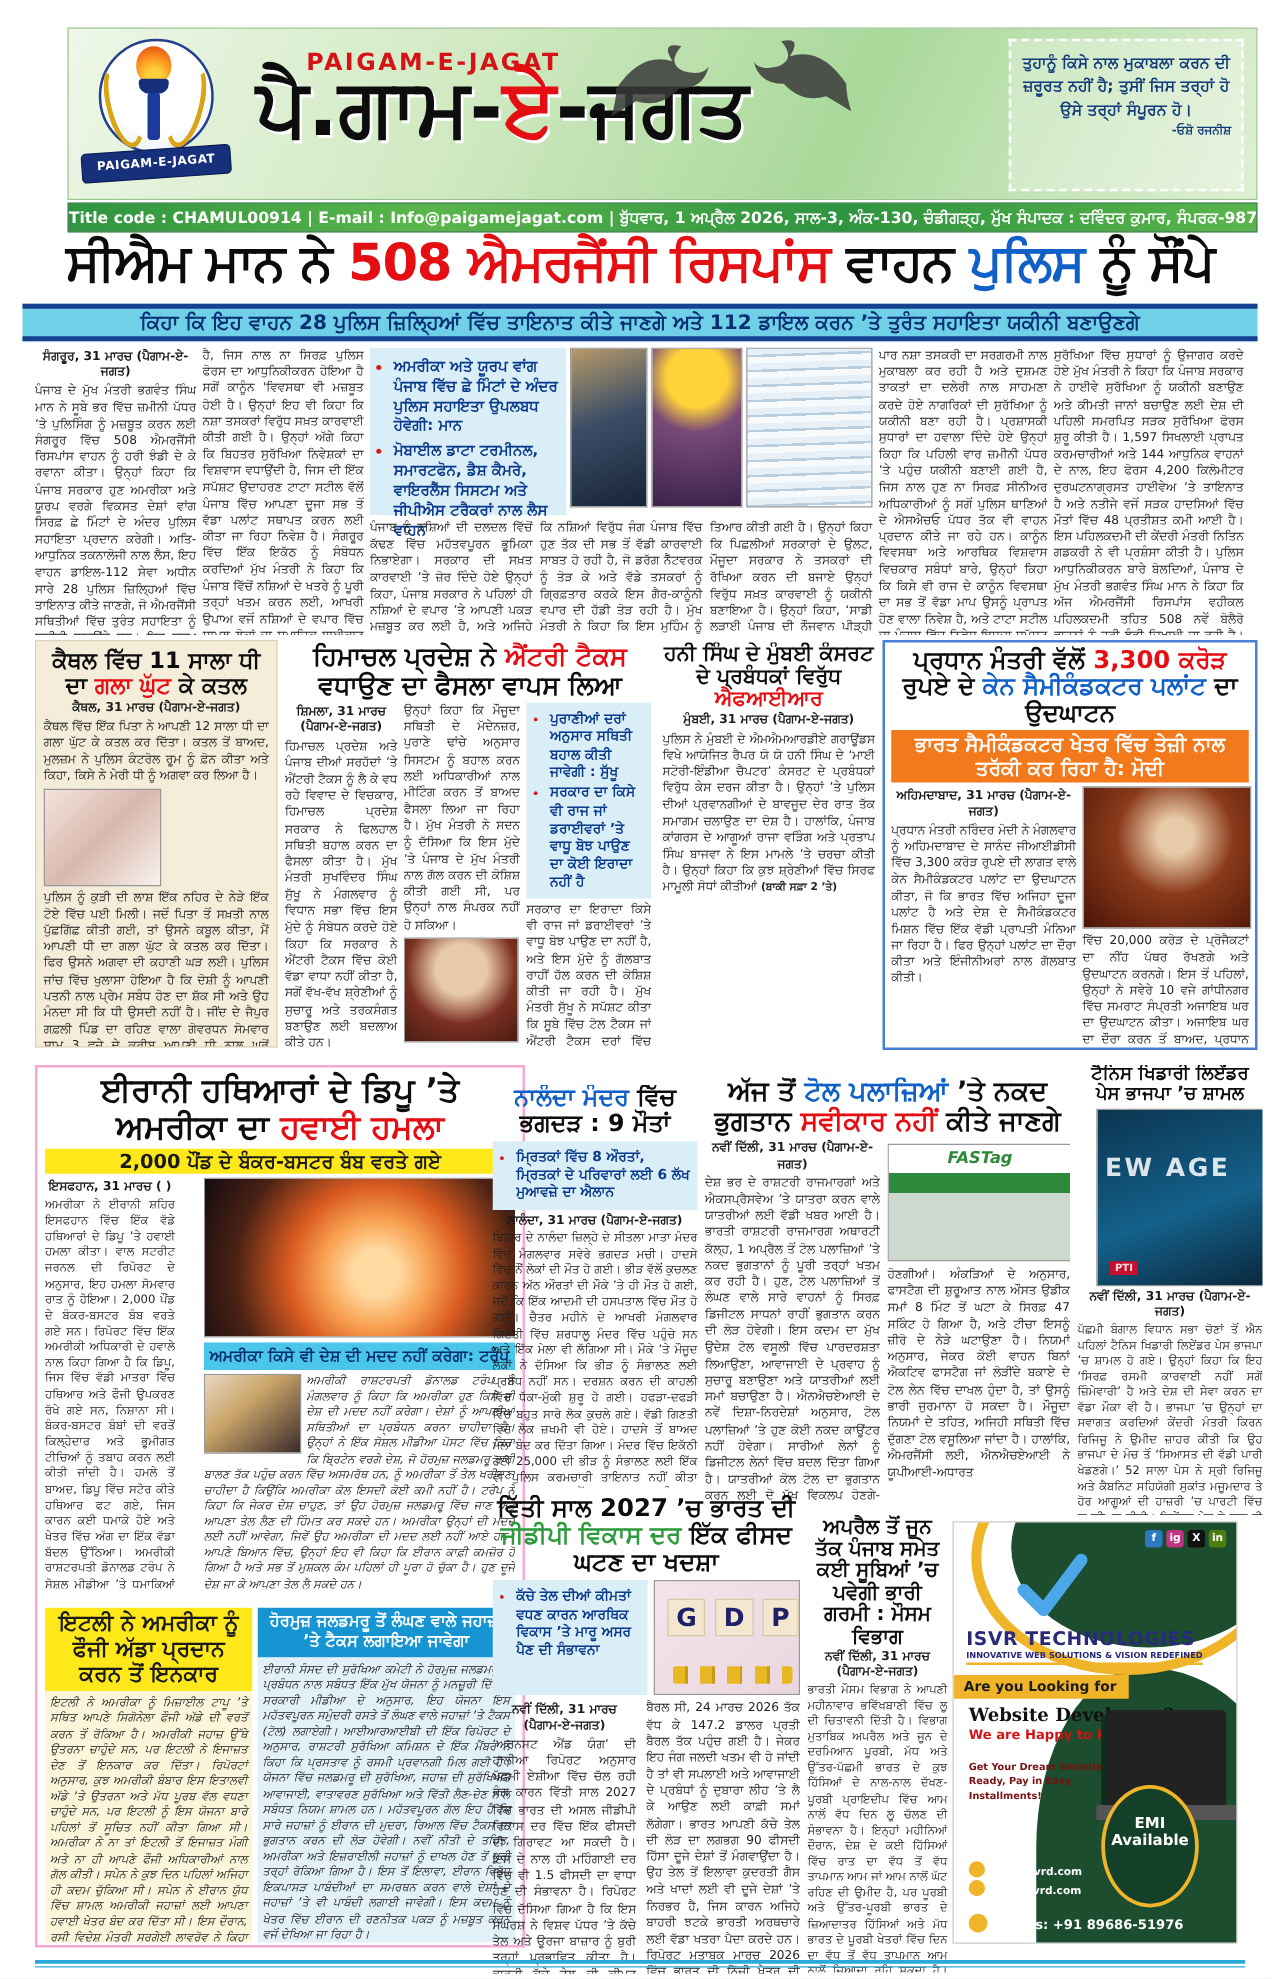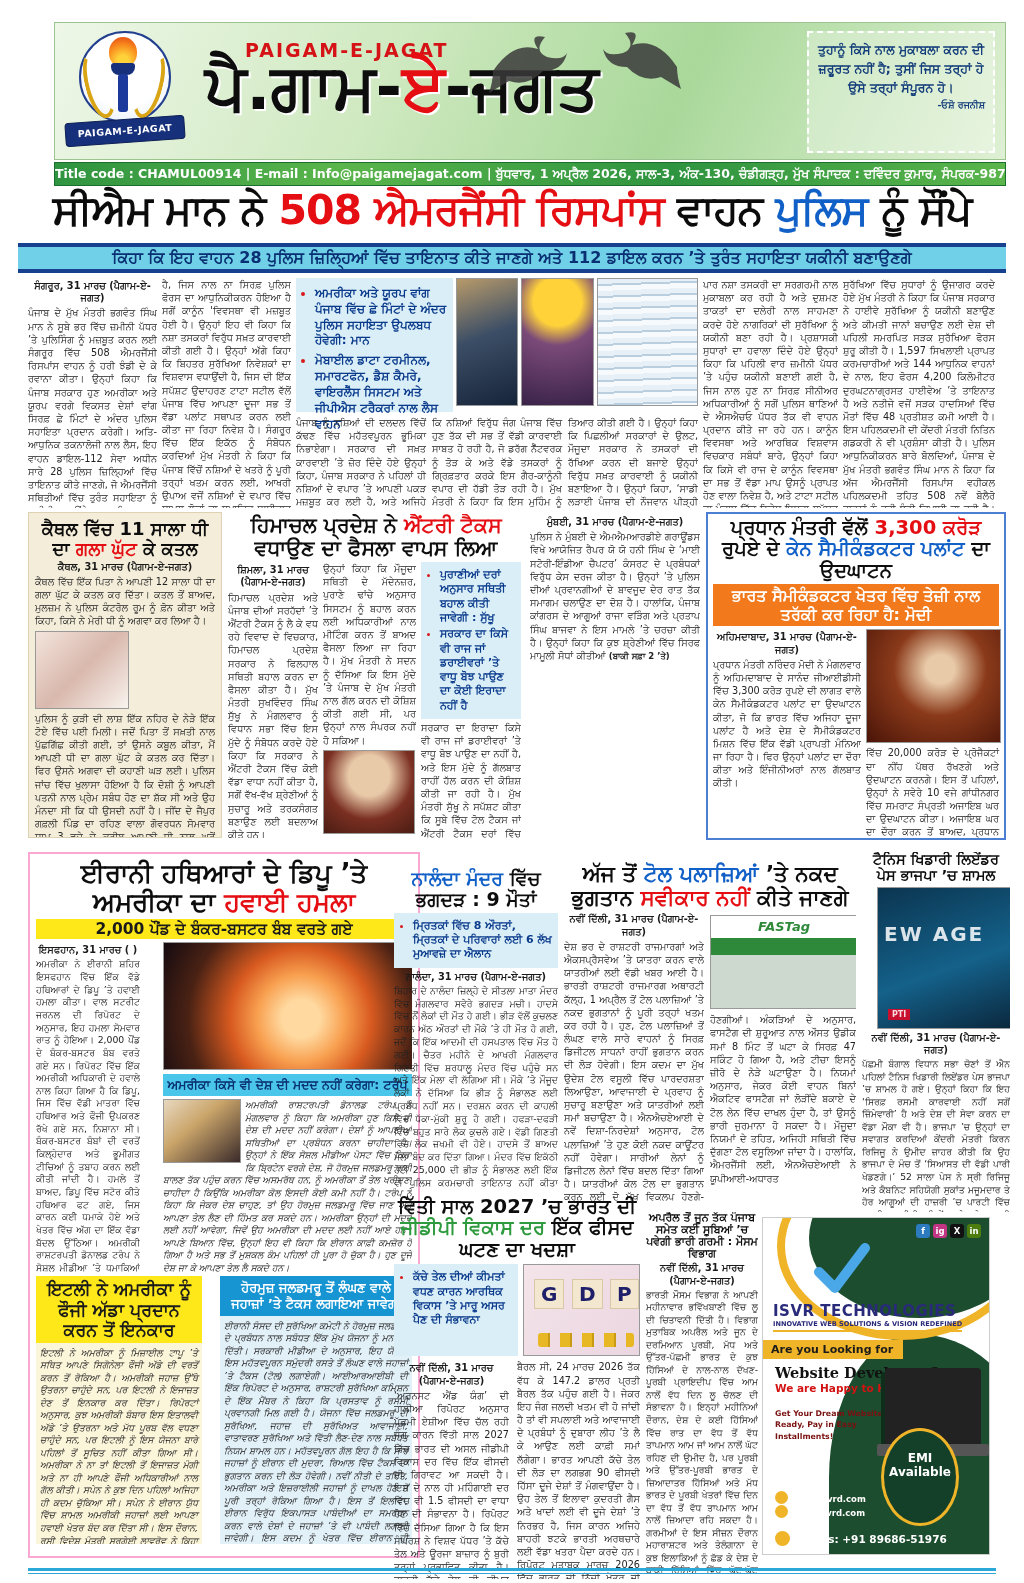--- a/index.html
+++ b/index.html
@@ -90,21 +90,21 @@
   #nalanda{left:394px;top:868px;width:164px;height:322px;}
   #nalanda h2{margin:0;font-size:19px;}
   #toll{left:564px;top:862px;width:292px;height:350px;}
   #toll h2{margin:0 0 2px 0;font-size:21.5px;}
   #paes{left:862px;top:852px;width:148px;height:360px;}
   #paes h2{margin:0;font-size:14.5px;}
   
   #gdp{left:394px;top:1196px;width:246px;height:383px;}
   #gdp h2{margin:0;font-size:19.5px;}
   #weather{left:646px;top:1212px;width:112px;height:366px;}
-  #weather h2{margin:0;font-size:11px;}
+  #weather h2{margin:0;font-size:16px;}
   
   #isvr{left:762px;top:1217px;width:228px;height:338px;background:#ffffff;border:1px solid #cccccc;overflow:hidden;}
   .isvr-green-top{position:absolute;right:-40px;top:-60px;width:220px;height:160px;border-radius:50%;background:#1b4d2e;}
   .isvr-green-bot{position:absolute;right:-30px;bottom:-20px;width:190px;height:240px;border-radius:45% 55% 0 0/60% 40% 0 0;background:#1b4d2e;}
   .isvr-yellow{position:absolute;right:-36px;top:-66px;width:232px;height:172px;border-radius:50%;background:transparent;border:8px solid #f0b429;}
   .isvr-check{position:absolute;left:48px;top:24px;font-size:0;}
   .isvr-name{position:absolute;left:10px;top:84px;font-size:15px;font-weight:800;color:#2a2a7a;letter-spacing:.5px;}
   .isvr-tag{position:absolute;left:10px;top:102px;font-size:6.6px;font-weight:700;color:#2a2a7a;
     border-bottom:2px solid #f0b429;padding-bottom:2px;}
   .isvr-look{position:absolute;left:0px;top:122px;background:#f0b429;color:#1b1b1b;font-weight:800;
@@ -232,20 +232,21 @@
             <li>ਪੁਰਾਣੀਆਂ ਦਰਾਂ ਅਨੁਸਾਰ ਸਥਿਤੀ ਬਹਾਲ ਕੀਤੀ ਜਾਵੇਗੀ : ਸੁੱਖੂ</li>
             <li>ਸਰਕਾਰ ਦਾ ਕਿਸੇ ਵੀ ਰਾਜ ਜਾਂ ਡਰਾਈਵਰਾਂ ’ਤੇ ਵਾਧੂ ਬੋਝ ਪਾਉਣ ਦਾ ਕੋਈ ਇਰਾਦਾ ਨਹੀਂ ਹੈ</li>
           </ul>
         </div>
         <div class="body" style="margin-top:2px;"><span>ਸਰਕਾਰ ਦਾ ਇਰਾਦਾ ਕਿਸੇ ਵੀ ਰਾਜ ਜਾਂ ਡਰਾਈਵਰਾਂ ’ਤੇ ਵਾਧੂ ਬੋਝ ਪਾਉਣ ਦਾ ਨਹੀਂ ਹੈ, ਅਤੇ ਇਸ ਮੁੱਦੇ ਨੂੰ ਗੱਲਬਾਤ ਰਾਹੀਂ ਹੱਲ ਕਰਨ ਦੀ ਕੋਸ਼ਿਸ਼ ਕੀਤੀ ਜਾ ਰਹੀ ਹੈ। ਮੁੱਖ ਮੰਤਰੀ ਸੁੱਖੂ ਨੇ ਸਪੱਸ਼ਟ ਕੀਤਾ ਕਿ ਸੂਬੇ ਵਿੱਚ ਟੋਲ ਟੈਕਸ ਜਾਂ ਐਂਟਰੀ ਟੈਕਸ ਦਰਾਂ ਵਿੱਚ ਕੋਈ ਵੱਡਾ ਵਾਧਾ ਨਹੀਂ ਕੀਤਾ ਗਿਆ ਹੈ। ਉਦਾਹਰਣ ਦਿੰਦੇ ਹੋਏ, ਉਨ੍ਹਾਂ ਕਿਹਾ ਕਿ ਟਾਇਰ ਟਰੱਕ ਲਈ ਫੀਸ ਪਹਿਲਾਂ 320 ਸੀ ਅਜੇ ਵੀ ਕੋਈ ਬਦਲਾਅ ਨਹੀਂ ਕੀਤਾ ਗਿਆ। ਇਸੇ ਤਰ੍ਹਾਂ, 10, 12 ਅਤੇ 14 ਟਾਇਰਾਂ ਡਬਲ-ਐਕਸਲ ਟਰੱਕਾਂ ਲਈ ਫੀਸ 570 ਸੀ</span> </div>
       </div>
     </div>
   </div>
 
   <div id="honey" class="abs art">
+    <h2 class="hl"><span>ਹਨੀ ਸਿੰਘ ਦੇ ਮੁੰਬਈ ਕੰਸਰਟ ਦੇ ਪ੍ਰਬੰਧਕਾਂ ਵਿਰੁੱਧ </span><span class="red">ਐਫਆਈਆਰ</span></h2>
     <div class="dl">ਮੁੰਬਈ, 31 ਮਾਰਚ (ਪੈਗਾਮ-ਏ-ਜਗਤ)</div>
     <div class="body"><span>ਪੁਲਿਸ ਨੇ ਮੁੰਬਈ ਦੇ ਐਮਐਮਆਰਡੀਏ ਗਰਾਊਂਡਸ ਵਿਖੇ ਆਯੋਜਿਤ ਰੈਪਰ ਯੋ ਯੋ ਹਨੀ ਸਿੰਘ ਦੇ ‘ਮਾਈ ਸਟੋਰੀ-ਇੰਡੀਆ ਚੈਪਟਰ’ ਕੰਸਰਟ ਦੇ ਪ੍ਰਬੰਧਕਾਂ ਵਿਰੁੱਧ ਕੇਸ ਦਰਜ ਕੀਤਾ ਹੈ। ਉਨ੍ਹਾਂ ’ਤੇ ਪੁਲਿਸ ਦੀਆਂ ਪ੍ਰਵਾਨਗੀਆਂ ਦੇ ਬਾਵਜੂਦ ਦੇਰ ਰਾਤ ਤੱਕ ਸਮਾਗਮ ਚਲਾਉਣ ਦਾ ਦੋਸ਼ ਹੈ। ਹਾਲਾਂਕਿ, ਪੰਜਾਬ ਕਾਂਗਰਸ ਦੇ ਆਗੂਆਂ ਰਾਜਾ ਵੜਿੰਗ ਅਤੇ ਪ੍ਰਤਾਪ ਸਿੰਘ ਬਾਜਵਾ ਨੇ ਇਸ ਮਾਮਲੇ ’ਤੇ ਚਰਚਾ ਕੀਤੀ ਹੈ। ਉਨ੍ਹਾਂ ਕਿਹਾ ਕਿ ਕੁਝ ਸ਼੍ਰੇਣੀਆਂ ਵਿੱਚ ਸਿਰਫ ਮਾਮੂਲੀ ਸੋਧਾਂ ਕੀਤੀਆਂ</span> <span class="cont">(ਬਾਕੀ ਸਫ਼ਾ 2 ’ਤੇ)</span></div>
   </div>
 
   <div id="pm" class="abs art">
     <h2 class="hl"><span>ਪ੍ਰਧਾਨ ਮੰਤਰੀ ਵੱਲੋਂ </span><span class="red">3,300 ਕਰੋੜ</span><span> ਰੁਪਏ ਦੇ </span><span class="blue">ਕੇਨ ਸੈਮੀਕੰਡਕਟਰ ਪਲਾਂਟ</span><span> ਦਾ ਉਦਘਾਟਨ</span></h2>
     <div id="pm-orange">ਭਾਰਤ ਸੈਮੀਕੰਡਕਟਰ ਖੇਤਰ ਵਿੱਚ ਤੇਜ਼ੀ ਨਾਲ ਤਰੱਕੀ ਕਰ ਰਿਹਾ ਹੈ: ਮੋਦੀ</div>
     <div class="flex" style="gap:5px;">
       <div style="width:148px;flex:none;overflow:hidden;">
         <div class="dl">ਅਹਿਮਦਾਬਾਦ, 31 ਮਾਰਚ (ਪੈਗਾਮ-ਏ-ਜਗਤ)</div>
@@ -269,21 +270,21 @@
       </div>
       <div style="flex:1;overflow:hidden;">
         <div class="photo ph-explosion" style="width:100%;height:126px;"></div>
         <div id="trump-strip">ਅਮਰੀਕਾ ਕਿਸੇ ਵੀ ਦੇਸ਼ ਦੀ ਮਦਦ ਨਹੀਂ ਕਰੇਗਾ: ਟਰੰਪ</div>
         <div style="overflow:hidden;">
           <div class="photo ph-trump" style="width:76px;height:62px;float:left;margin:0 4px 2px 0;"></div>
           <div class="body italic">ਅਮਰੀਕੀ ਰਾਸ਼ਟਰਪਤੀ ਡੋਨਾਲਡ ਟਰੰਪ ਨੇ ਮੰਗਲਵਾਰ ਨੂੰ ਕਿਹਾ ਕਿ ਅਮਰੀਕਾ ਹੁਣ ਕਿਸੇ ਦੀ ਦੇਸ਼ ਦੀ ਮਦਦ ਨਹੀਂ ਕਰੇਗਾ। ਦੇਸ਼ਾਂ ਨੂੰ ਆਪਣੀਆਂ ਸਥਿਤੀਆਂ ਦਾ ਪ੍ਰਬੰਧਨ ਕਰਨਾ ਚਾਹੀਦਾ ਹੈ। ਉਨ੍ਹਾਂ ਨੇ ਇੱਕ ਸੋਸ਼ਲ ਮੀਡੀਆ ਪੋਸਟ ਵਿੱਚ ਕਿਹਾ ਕਿ ਬ੍ਰਿਟੇਨ ਵਰਗੇ ਦੇਸ਼, ਜੋ ਹੋਰਮੁਜ਼ ਜਲਡਮਰੂ ਰਾਹੀਂ ਬਾਲਣ ਤੱਕ ਪਹੁੰਚ ਕਰਨ ਵਿੱਚ ਅਸਮਰੱਥ ਹਨ, ਨੂੰ ਅਮਰੀਕਾ ਤੋਂ ਤੇਲ ਖਰੀਦਣਾ ਚਾਹੀਦਾ ਹੈ ਕਿਉਂਕਿ ਅਮਰੀਕਾ ਕੋਲ ਇਸਦੀ ਕੋਈ ਕਮੀ ਨਹੀਂ ਹੈ। ਟਰੰਪ ਨੇ ਕਿਹਾ ਕਿ ਜੇਕਰ ਦੇਸ਼ ਚਾਹੁਣ, ਤਾਂ ਉਹ ਹੋਰਮੁਜ਼ ਜਲਡਮਰੂ ਵਿੱਚ ਜਾਣ ਅਤੇ ਆਪਣਾ ਤੇਲ ਲੈਣ ਦੀ ਹਿੰਮਤ ਕਰ ਸਕਦੇ ਹਨ। ਅਮਰੀਕਾ ਉਨ੍ਹਾਂ ਦੀ ਮਦਦ ਲਈ ਨਹੀਂ ਆਵੇਗਾ, ਜਿਵੇਂ ਉਹ ਅਮਰੀਕਾ ਦੀ ਮਦਦ ਲਈ ਨਹੀਂ ਆਏ ਹਨ। ਆਪਣੇ ਬਿਆਨ ਵਿੱਚ, ਉਨ੍ਹਾਂ ਇਹ ਵੀ ਕਿਹਾ ਕਿ ਈਰਾਨ ਕਾਫ਼ੀ ਕਮਜ਼ੋਰ ਹੋ ਗਿਆ ਹੈ ਅਤੇ ਸਭ ਤੋਂ ਮੁਸ਼ਕਲ ਕੰਮ ਪਹਿਲਾਂ ਹੀ ਪੂਰਾ ਹੋ ਚੁੱਕਾ ਹੈ। ਹੁਣ ਦੂਜੇ ਦੇਸ਼ ਜਾ ਕੇ ਆਪਣਾ ਤੇਲ ਲੈ ਸਕਦੇ ਹਨ।</div>
         </div>
       </div>
     </div>
-    <div class="flex" style="gap:18px;margin-top:2px;">
+    <div class="flex" style="gap:4px;margin-top:12px;">
       <div id="italy" style="width:166px;flex:none;overflow:hidden;height:268px;">
         <h3>ਇਟਲੀ ਨੇ ਅਮਰੀਕਾ ਨੂੰ ਫੌਜੀ ਅੱਡਾ ਪ੍ਰਦਾਨ ਕਰਨ ਤੋਂ ਇਨਕਾਰ</h3>
         <div class="body italic">ਇਟਲੀ ਨੇ ਅਮਰੀਕਾ ਨੂੰ ਮਿਜ਼ਾਈਲ ਟਾਪੂ ’ਤੇ ਸਥਿਤ ਆਪਣੇ ਸਿਗੋਨੇਲਾ ਫੌਜੀ ਅੱਡੇ ਦੀ ਵਰਤੋਂ ਕਰਨ ਤੋਂ ਰੋਕਿਆ ਹੈ। ਅਮਰੀਕੀ ਜਹਾਜ਼ ਉੱਥੇ ਉਤਰਨਾ ਚਾਹੁੰਦੇ ਸਨ, ਪਰ ਇਟਲੀ ਨੇ ਇਜਾਜ਼ਤ ਦੇਣ ਤੋਂ ਇਨਕਾਰ ਕਰ ਦਿੱਤਾ। ਰਿਪੋਰਟਾਂ ਅਨੁਸਾਰ, ਕੁਝ ਅਮਰੀਕੀ ਬੰਬਾਰ ਇਸ ਇਤਾਲਵੀ ਅੱਡੇ ’ਤੇ ਉਤਰਨਾ ਅਤੇ ਮੱਧ ਪੂਰਬ ਵੱਲ ਵਧਣਾ ਚਾਹੁੰਦੇ ਸਨ, ਪਰ ਇਟਲੀ ਨੂੰ ਇਸ ਯੋਜਨਾ ਬਾਰੇ ਪਹਿਲਾਂ ਤੋਂ ਸੂਚਿਤ ਨਹੀਂ ਕੀਤਾ ਗਿਆ ਸੀ। ਅਮਰੀਕਾ ਨੇ ਨਾ ਤਾਂ ਇਟਲੀ ਤੋਂ ਇਜਾਜ਼ਤ ਮੰਗੀ ਅਤੇ ਨਾ ਹੀ ਆਪਣੇ ਫੌਜੀ ਅਧਿਕਾਰੀਆਂ ਨਾਲ ਗੱਲ ਕੀਤੀ। ਸਪੇਨ ਨੇ ਕੁਝ ਦਿਨ ਪਹਿਲਾਂ ਅਜਿਹਾ ਹੀ ਕਦਮ ਚੁੱਕਿਆ ਸੀ। ਸਪੇਨ ਨੇ ਈਰਾਨ ਯੁੱਧ ਵਿੱਚ ਸ਼ਾਮਲ ਅਮਰੀਕੀ ਜਹਾਜ਼ਾਂ ਲਈ ਆਪਣਾ ਹਵਾਈ ਖੇਤਰ ਬੰਦ ਕਰ ਦਿੱਤਾ ਸੀ। ਇਸ ਦੌਰਾਨ, ਰੂਸੀ ਵਿਦੇਸ਼ ਮੰਤਰੀ ਸਰਗੇਈ ਲਾਵਰੋਵ ਨੇ ਕਿਹਾ ਕਿ ਅਮਰੀਕਾ ਅਤੇ ਇਜ਼ਰਾਈਲ ਈਰਾਨ ਅਤੇ ਉਸਦੇ ਗੁਆਂਢੀ ਦੇਸ਼ਾਂ ਵਿਚਕਾਰ ਚੰਗੇ ਸਬੰਧਾਂ ਨੂੰ ਉਤਸ਼ਾਹਿਤ ਨਹੀਂ ਕਰਨਾ ਚਾਹੁੰਦੇ। ਸ਼ਾਸਨ ਤਬਦੀਲੀ ਦੀ ਗੱਲ ਦਾ ਅਸਲ ਉਦੇਸ਼ ਤੇਲ ਅਤੇ ਗੈਸ ’ਤੇ ਕੰਟਰੋਲ ਹਾਸਲ ਕਰਨਾ ਹੈ।</div>
       </div>
       <div id="hormuz" style="flex:1;overflow:hidden;height:268px;">
         <h3>ਹੋਰਮੁਜ਼ ਜਲਡਮਰੂ ਤੋਂ ਲੰਘਣ ਵਾਲੇ ਜਹਾਜ਼ਾਂ ’ਤੇ ਟੈਕਸ ਲਗਾਇਆ ਜਾਵੇਗਾ</h3>
         <div class="body italic">ਈਰਾਨੀ ਸੰਸਦ ਦੀ ਸੁਰੱਖਿਆ ਕਮੇਟੀ ਨੇ ਹੋਰਮੁਜ਼ ਜਲਡਮਰੂ ਦੇ ਪ੍ਰਬੰਧਨ ਨਾਲ ਸਬੰਧਤ ਇੱਕ ਮੁੱਖ ਯੋਜਨਾ ਨੂੰ ਮਨਜ਼ੂਰੀ ਦਿੱਤੀ। ਸਰਕਾਰੀ ਮੀਡੀਆ ਦੇ ਅਨੁਸਾਰ, ਇਹ ਯੋਜਨਾ ਇਸ ਮਹੱਤਵਪੂਰਨ ਸਮੁੰਦਰੀ ਰਸਤੇ ਤੋਂ ਲੰਘਣ ਵਾਲੇ ਜਹਾਜ਼ਾਂ ’ਤੇ ਟੈਕਸ (ਟੋਲ) ਲਗਾਏਗੀ। ਆਈਆਰਆਈਬੀ ਦੀ ਇੱਕ ਰਿਪੋਰਟ ਦੇ ਅਨੁਸਾਰ, ਰਾਸ਼ਟਰੀ ਸੁਰੱਖਿਆ ਕਮਿਸ਼ਨ ਦੇ ਇੱਕ ਮੈਂਬਰ ਨੇ ਕਿਹਾ ਕਿ ਪ੍ਰਸਤਾਵ ਨੂੰ ਰਸਮੀ ਪ੍ਰਵਾਨਗੀ ਮਿਲ ਗਈ ਹੈ। ਯੋਜਨਾ ਵਿੱਚ ਜਲਡਮਰੂ ਦੀ ਸੁਰੱਖਿਆ, ਜਹਾਜ਼ ਦੀ ਸੁਰੱਖਿਅਤ ਆਵਾਜਾਈ, ਵਾਤਾਵਰਣ ਸੁਰੱਖਿਆ ਅਤੇ ਵਿੱਤੀ ਲੈਣ-ਦੇਣ ਨਾਲ ਸਬੰਧਤ ਨਿਯਮ ਸ਼ਾਮਲ ਹਨ। ਮਹੱਤਵਪੂਰਨ ਗੱਲ ਇਹ ਹੈ ਕਿ ਸਾਰੇ ਜਹਾਜ਼ਾਂ ਨੂੰ ਈਰਾਨ ਦੀ ਮੁਦਰਾ, ਰਿਆਲ ਵਿੱਚ ਟੈਕਸ ਦਾ ਭੁਗਤਾਨ ਕਰਨ ਦੀ ਲੋੜ ਹੋਵੇਗੀ। ਨਵੀਂ ਨੀਤੀ ਦੇ ਤਹਿਤ, ਅਮਰੀਕਾ ਅਤੇ ਇਜ਼ਰਾਈਲੀ ਜਹਾਜ਼ਾਂ ਨੂੰ ਦਾਖਲ ਹੋਣ ਤੋਂ ਪੂਰੀ ਤਰ੍ਹਾਂ ਰੋਕਿਆ ਗਿਆ ਹੈ। ਇਸ ਤੋਂ ਇਲਾਵਾ, ਈਰਾਨ ਵਿਰੁੱਧ ਇਕਪਾਸੜ ਪਾਬੰਦੀਆਂ ਦਾ ਸਮਰਥਨ ਕਰਨ ਵਾਲੇ ਦੇਸ਼ਾਂ ਦੇ ਜਹਾਜ਼ਾਂ ’ਤੇ ਵੀ ਪਾਬੰਦੀ ਲਗਾਈ ਜਾਵੇਗੀ। ਇਸ ਕਦਮ ਨੂੰ ਖੇਤਰ ਵਿੱਚ ਈਰਾਨ ਦੀ ਰਣਨੀਤਕ ਪਕੜ ਨੂੰ ਮਜ਼ਬੂਤ ਕਰਨ ਵਜੋਂ ਦੇਖਿਆ ਜਾ ਰਿਹਾ ਹੈ।</div>
       </div>
     </div>
   </div>

